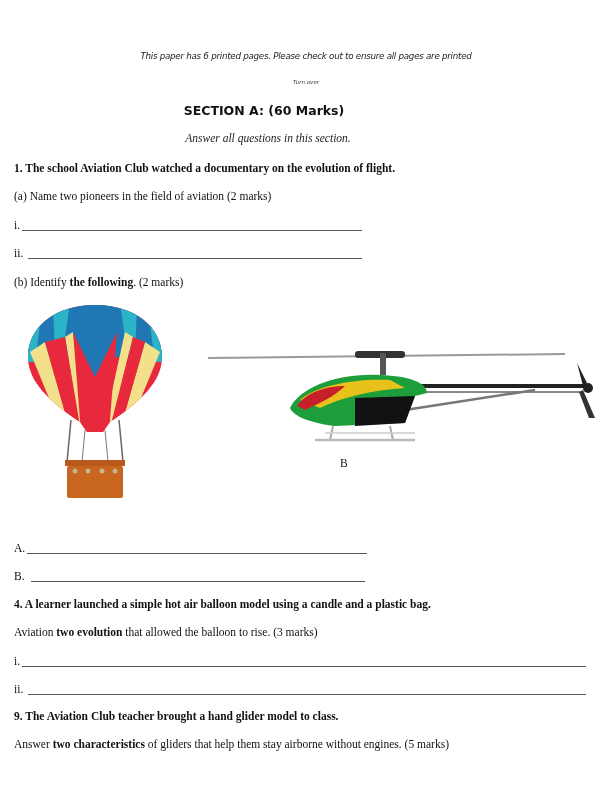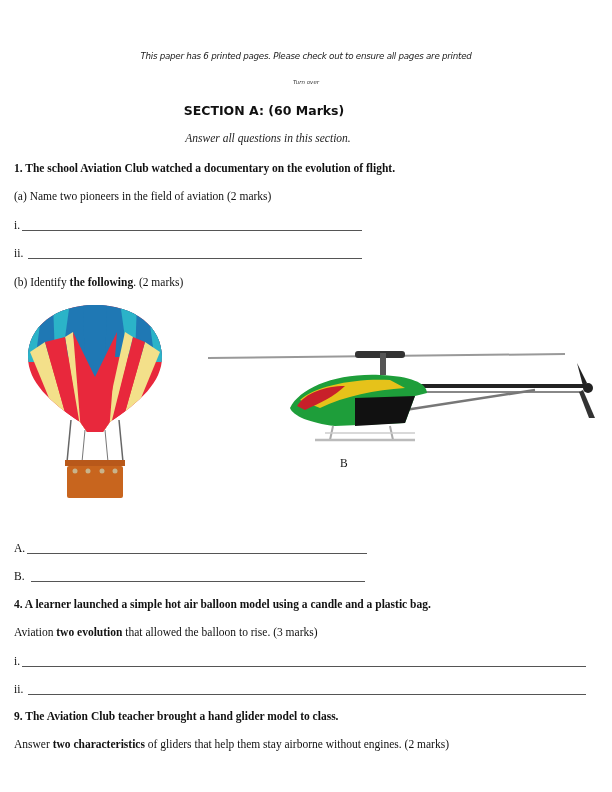--- a/index.html
+++ b/index.html
@@ -138,14 +138,14 @@
   <span>i.</span>
   <span class="line" style="width:564px;"></span>
 </div>
 <div class="abs ans-row" style="top:682px;">
   <span>ii.</span>
   <span class="line" style="width:558px; margin-left:5px;"></span>
 </div>
 
 <div class="abs q-head" style="top:710px;">9. The Aviation Club teacher brought a hand glider model to class.</div>
 <div class="abs q-text" style="top:738px;">
-  <span>Answer </span><b>two characteristics</b><span> of gliders that help them stay airborne without engines. (2 marks)</span>
+  <span>Answer </span><b>two characteristics</b><span> of gliders that help them stay airborne without engines. (5 marks)</span>
 </div>
 
 </body></html>

